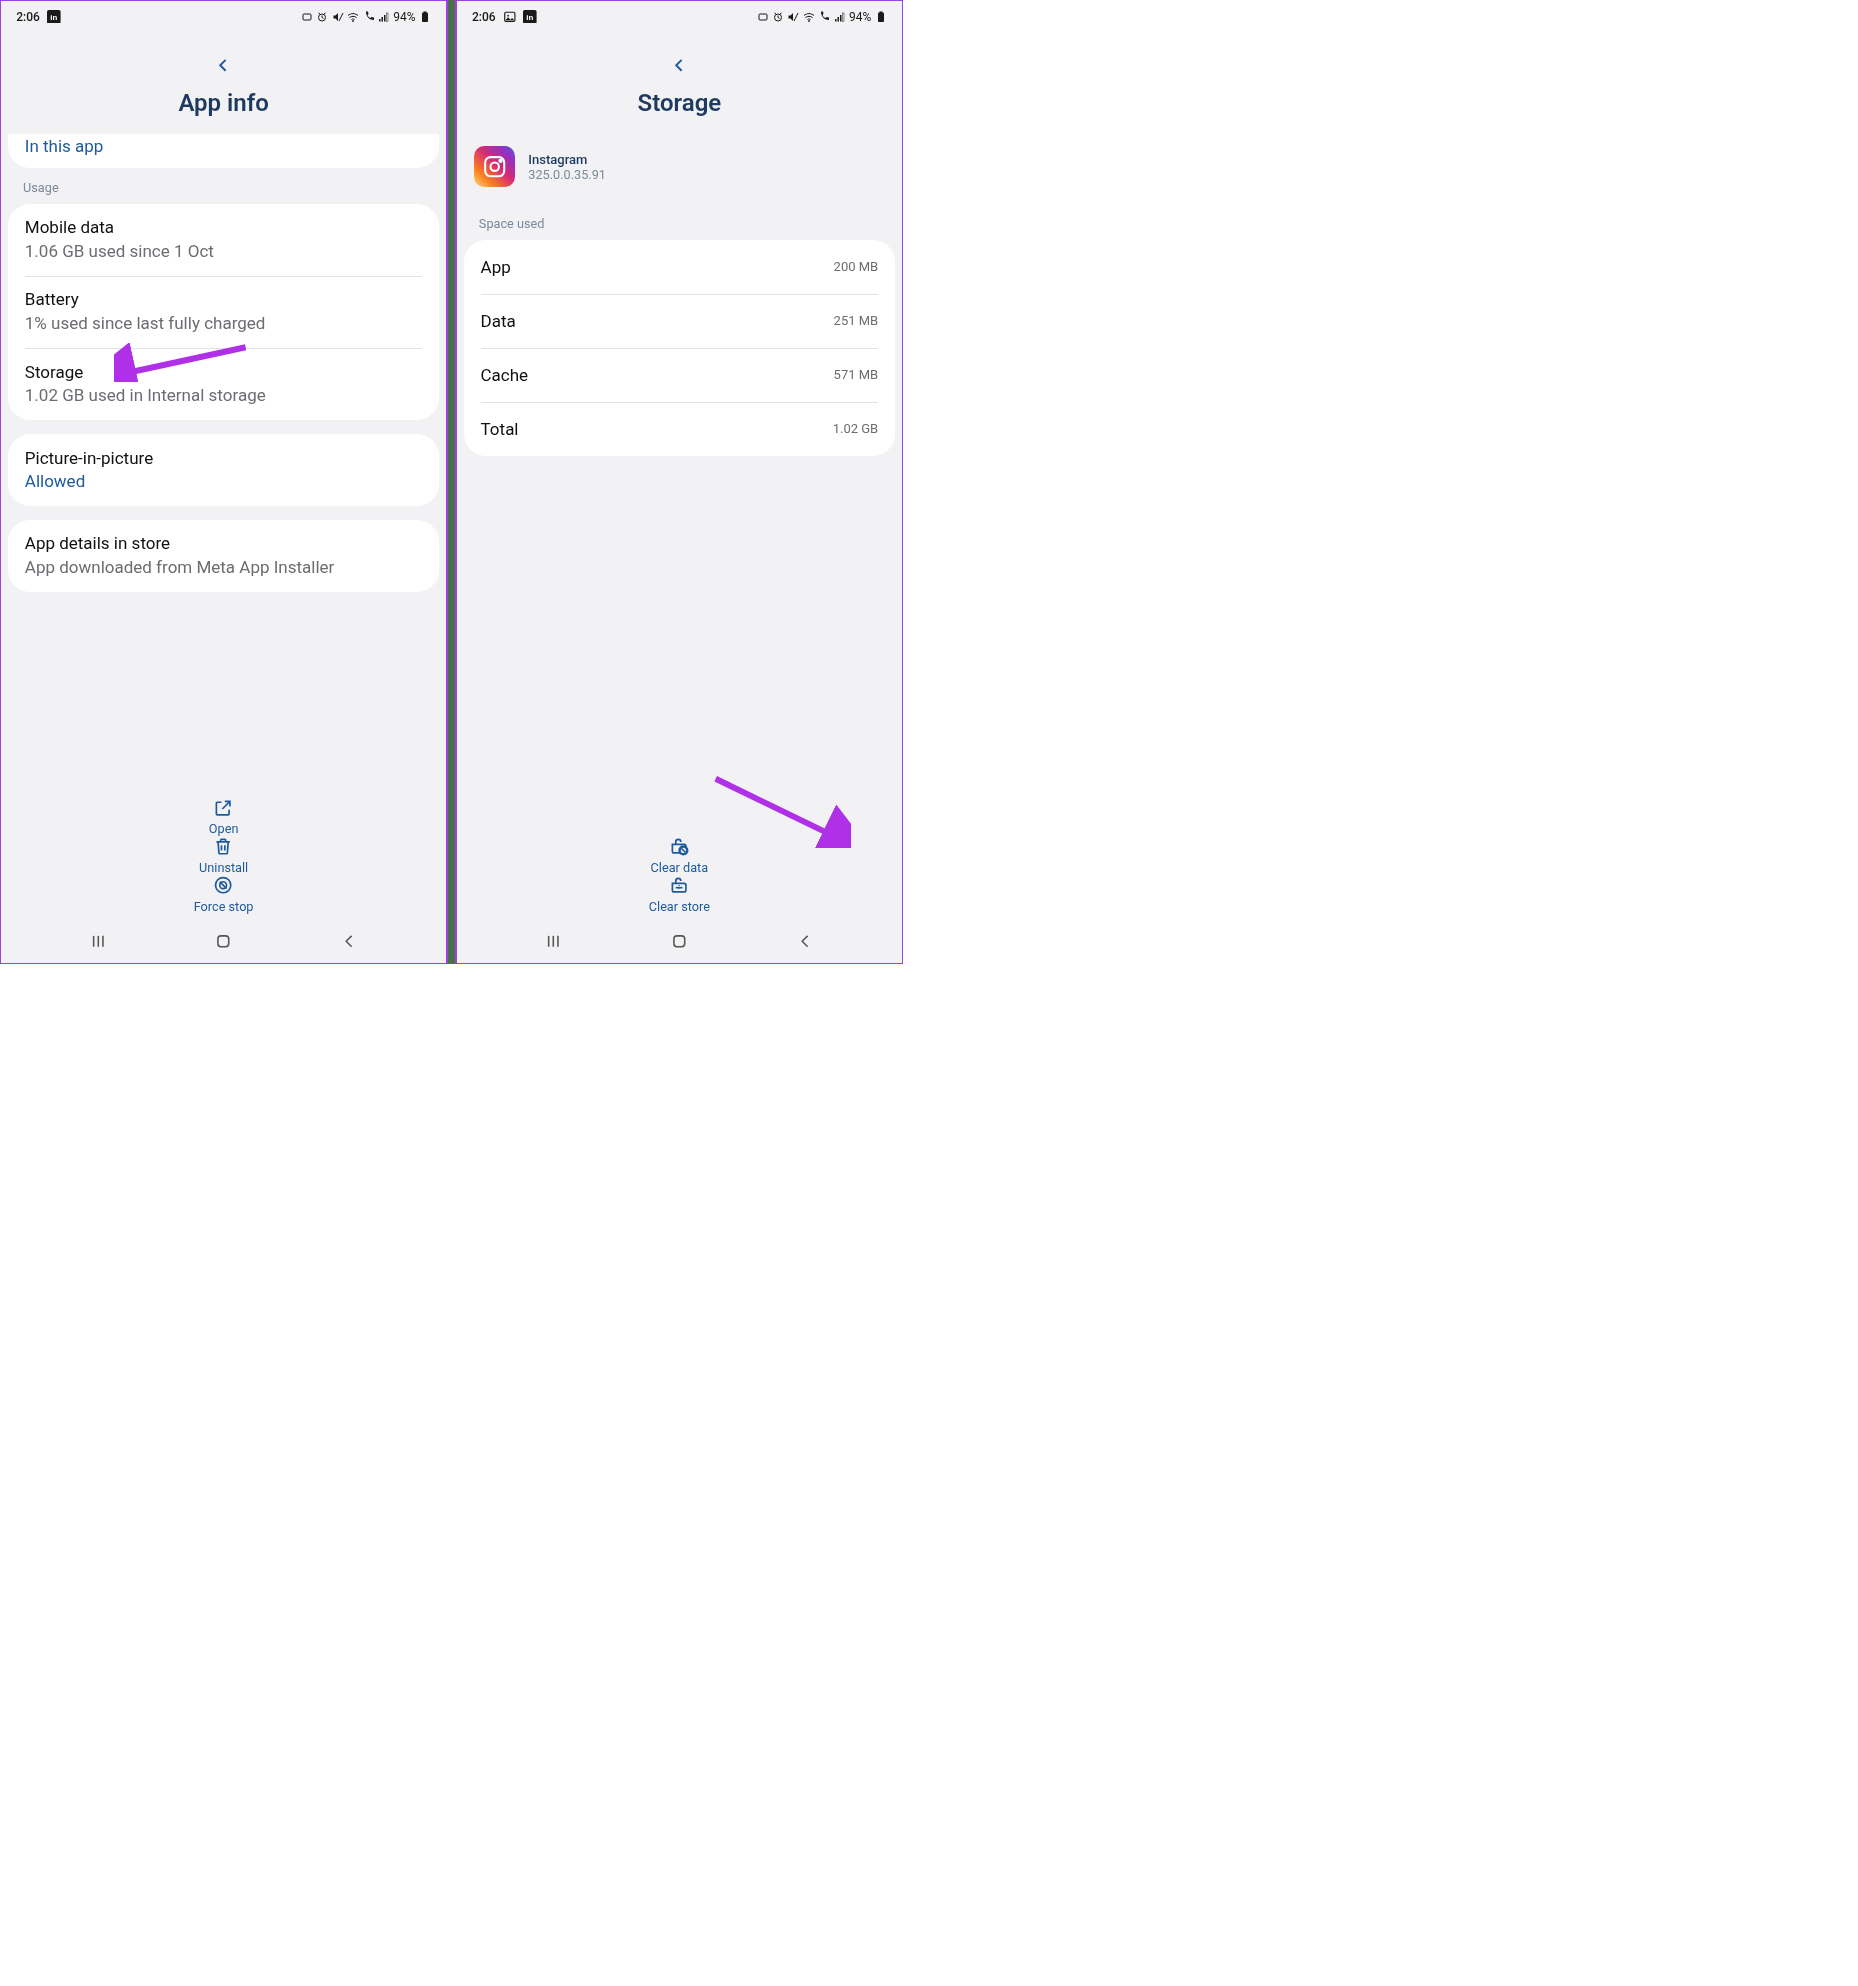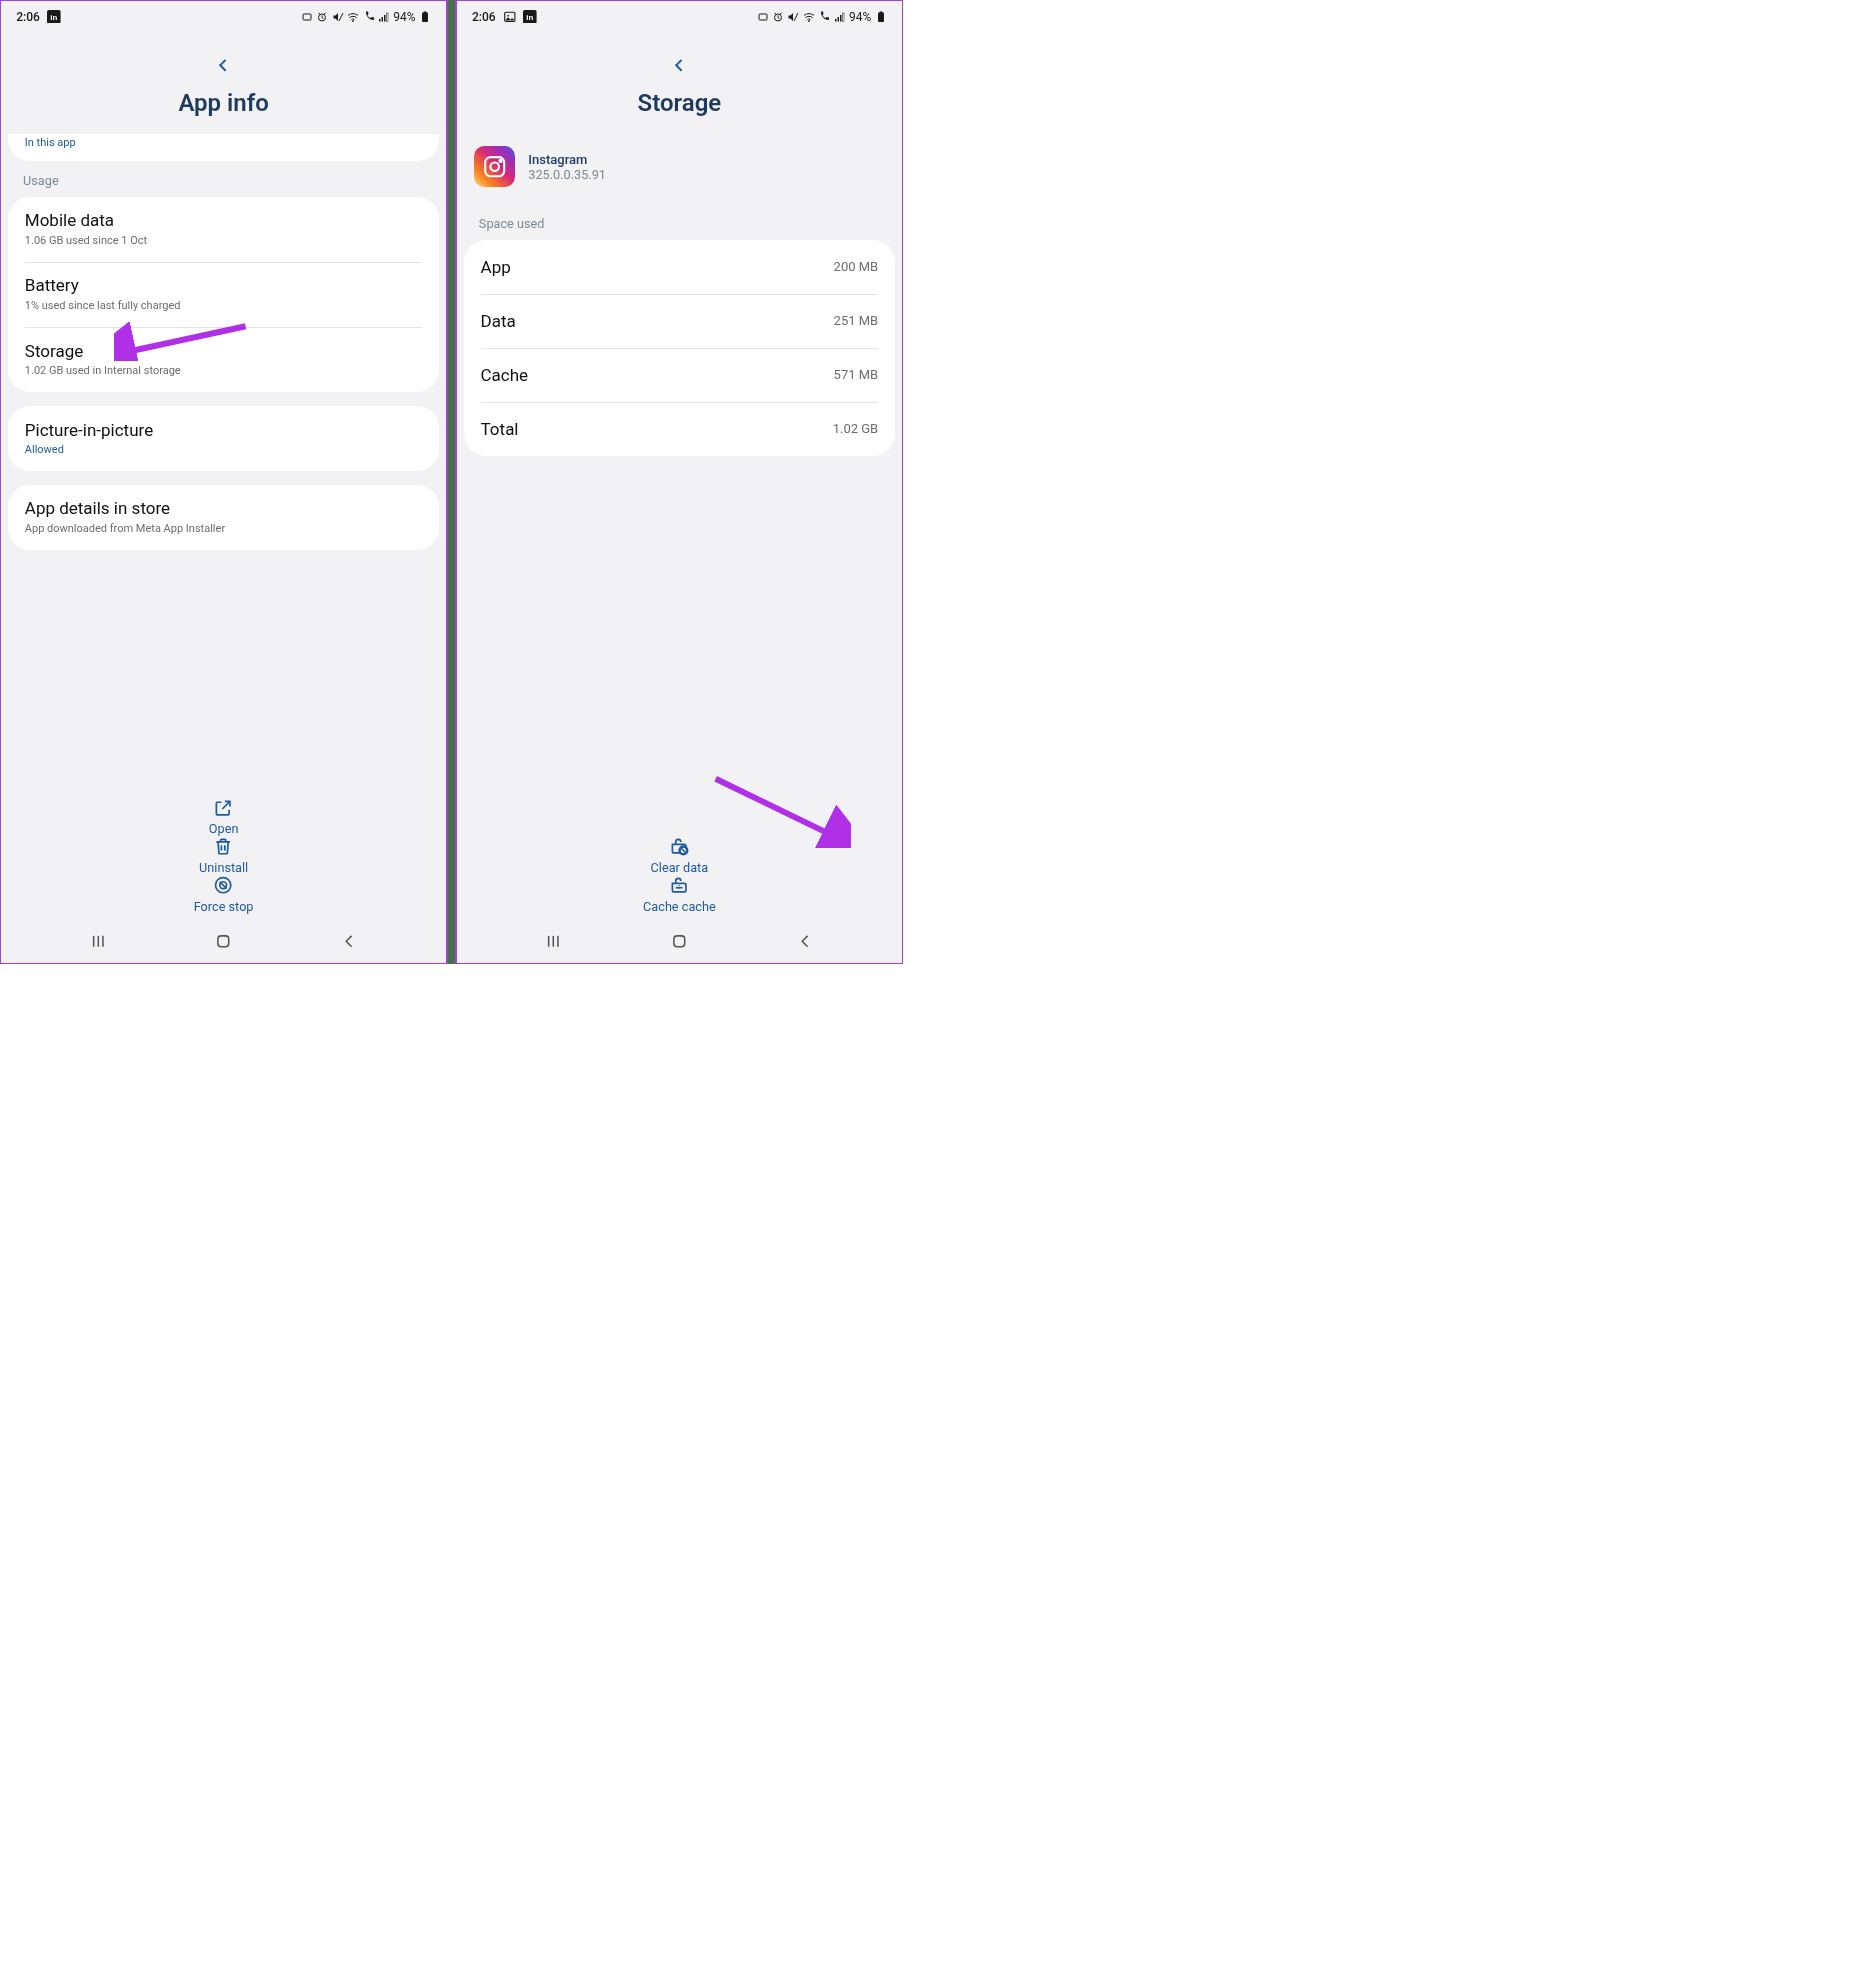--- a/index.html
+++ b/index.html
@@ -81,21 +81,21 @@
     height: 0.8px;
     background: #e3e3e6;
   }
   .row-title {
     font-size: 17px;
     color: #111;
     font-weight: 400;
     margin-bottom: 3.4px;
   }
   .row-sub {
-    font-size: 11px;
+    font-size: 17px;
     color: #6c6c72;
   }
   .row-sub-link { color: #1e5a9e; }
   .row-title-cut {
     font-size: 18.6px;
     color: #111;
     font-weight: 500;
     margin-top: -12px;
     overflow: hidden;
     height: 13.6px;
@@ -434,21 +434,21 @@
           <line x1="14.5" y1="14.5" x2="19.5" y2="19.5"></line>
         </svg>
       <span>Clear data</span>
     </div>
     <div class="action-btn">
       <svg viewBox="0 0 24 24" fill="none" stroke="#1e5a9e" stroke-width="2">
           <path d="M4 10h14a2 2 0 012 2v6a2 2 0 01-2 2H6a2 2 0 01-2-2v-8zM8 10V7a3 3 0 016 0"></path>
           <line x1="8" y1="15" x2="16" y2="15"></line>
           <line x1="12" y1="12" x2="12" y2="18" stroke-dasharray="1 2"></line>
         </svg>
-      <span>Cache cache</span>
+      <span>Clear store</span>
     </div>
   </div>
 
   <div class="nav-bar">
     <svg viewBox="0 0 24 24" stroke="#555" stroke-width="2">
         <line x1="6" y1="5" x2="6" y2="19"></line>
         <line x1="12" y1="5" x2="12" y2="19"></line>
         <line x1="18" y1="5" x2="18" y2="19"></line>
       </svg>
     <svg viewBox="0 0 24 24" fill="none" stroke="#555" stroke-width="2">

